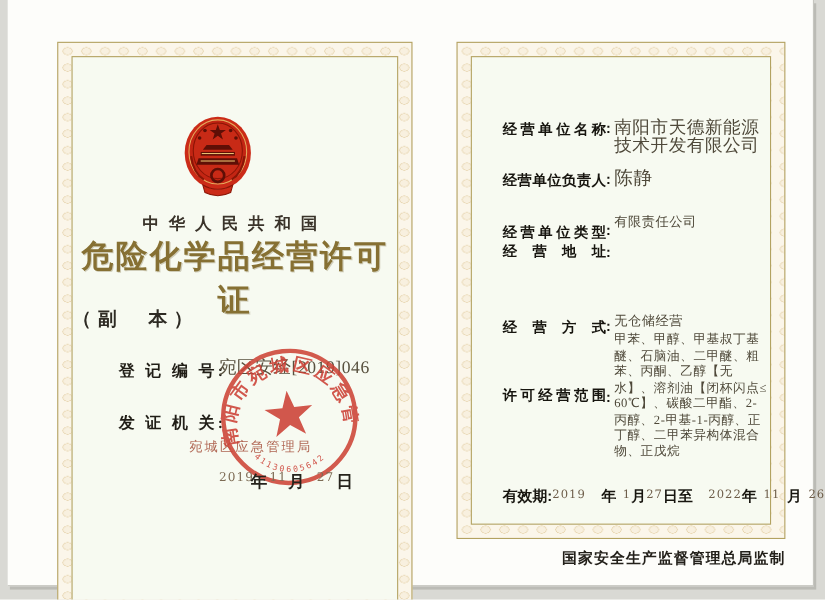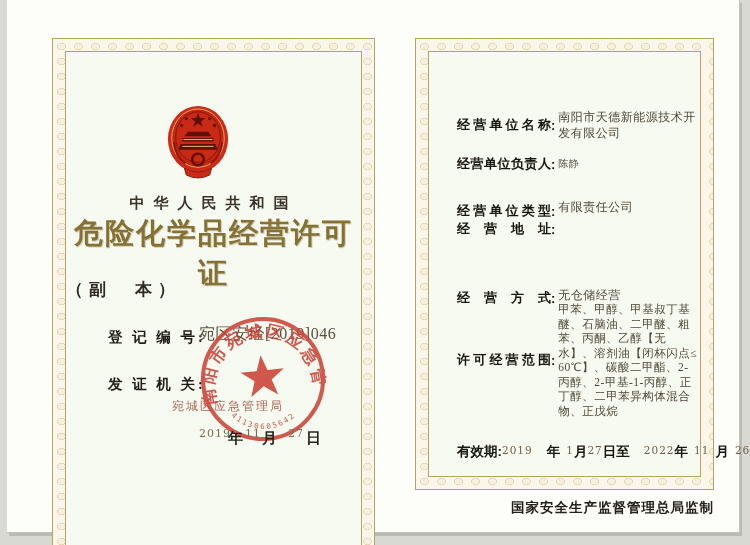--- a/index.html
+++ b/index.html
@@ -45,21 +45,21 @@
   .date-unit { position:absolute; font-size:15px; font-weight:bold; color:#26231c; }
   .date-num  { position:absolute; top:-2px; font-family:"DejaVu Serif", serif;
                font-size:11px; color:#7d6b54; letter-spacing:1px; }
 
   
   .cert-no { left:75px; top:498px; font-size:14px; font-weight:bold; color:#23201a; letter-spacing:4px; }
   .footer  { left:407px; top:499px; width:300px; text-align:right;
              font-size:13.5px; font-weight:bold; color:#23201a; letter-spacing:1px; }
 
   
-  .r-row { position:absolute; left:28px; width:242px; display:flex; align-items:center; }
+  .r-row { position:absolute; left:28px; width:242px; display:flex; align-items:flex-start; }
   .r-label { flex:none; width:94px; font-size:13px; font-weight:bold; color:#17150f;
              text-align:justify; text-align-last:justify; }
   .r-colon { flex:none; font-size:13px; font-weight:bold; color:#17150f; margin-right:3px; }
   .r-value { font-family:"Liberation Serif", serif; font-size:11.5px; color:#4e4839;
              line-height:14.5px; width:162px; word-break:break-all; letter-spacing:.5px; }
   .row-center { align-items:center; }
   .lift { margin-top:-8px; }
 
   .validity { position:absolute; left:28px; top:390px; width:250px; white-space:nowrap; }
   .v-bold { font-size:13.5px; font-weight:bold; color:#17150f; }
@@ -130,27 +130,27 @@
       </div>
     </div>
   </div>
 
   <div class="panel panel-right">
     <div class="panel-inner">
 
       <div class="r-row" style="top:57px">
         <span class="r-label">经营单位名称</span>
         <span class="r-colon">:</span>
-        <span class="r-value" style="line-height:16px;font-size:12px">南阳市天德新能源技术开发有限公司</span>
+        <span class="r-value" style="line-height:16px;font-size:16px">南阳市天德新能源技术开发有限公司</span>
       </div>
 
       <div class="r-row" style="top:103px">
         <span class="r-label">经营单位负责人</span>
         <span class="r-colon">:</span>
-        <span class="r-value" style="font-size:10px">陈静</span>
+        <span class="r-value" style="font-size:17px">陈静</span>
       </div>
 
       <div class="r-row" style="top:150px">
         <span class="r-label">经营单位类型</span>
         <span class="r-colon">:</span>
         <span class="r-value lift" style="font-size:12px">有限责任公司</span>
       </div>
 
       <div class="r-row row-center" style="top:168px">
         <span class="r-label">经营地址</span>

